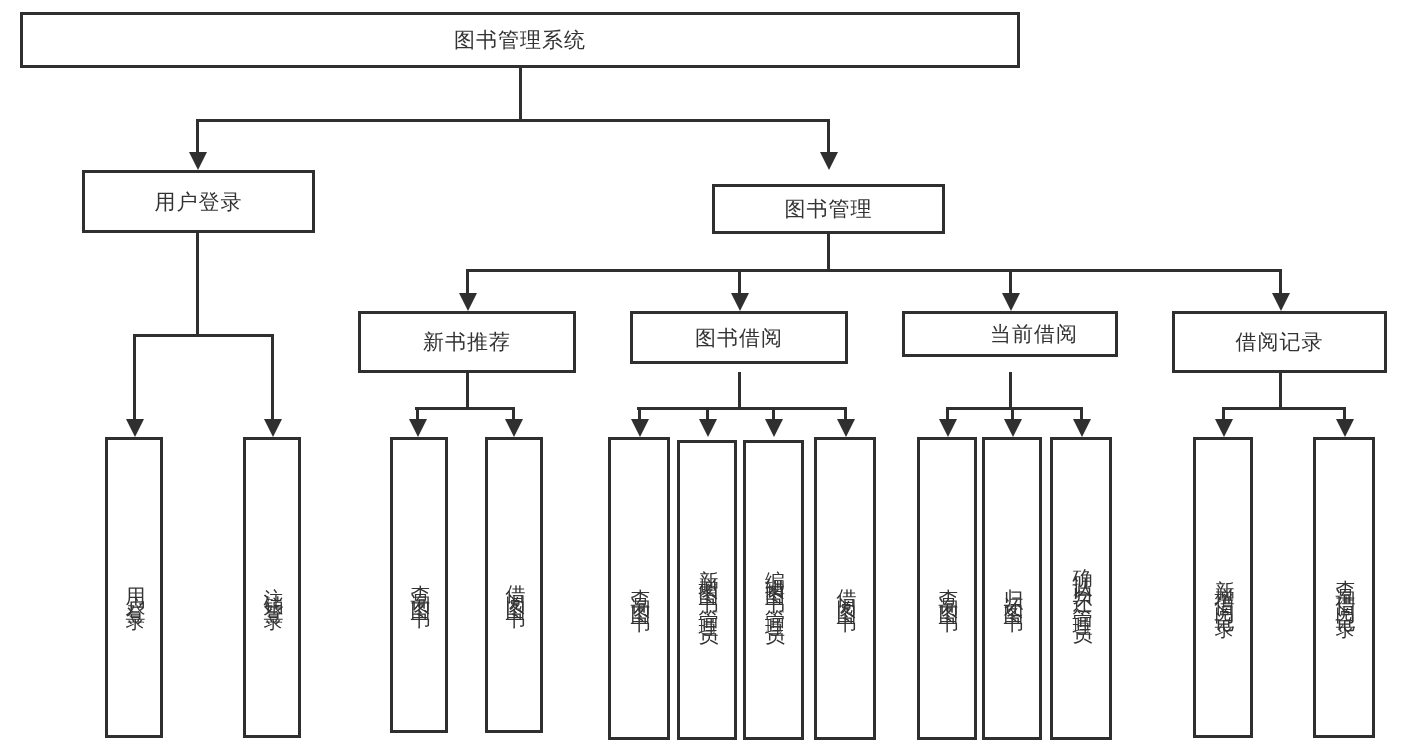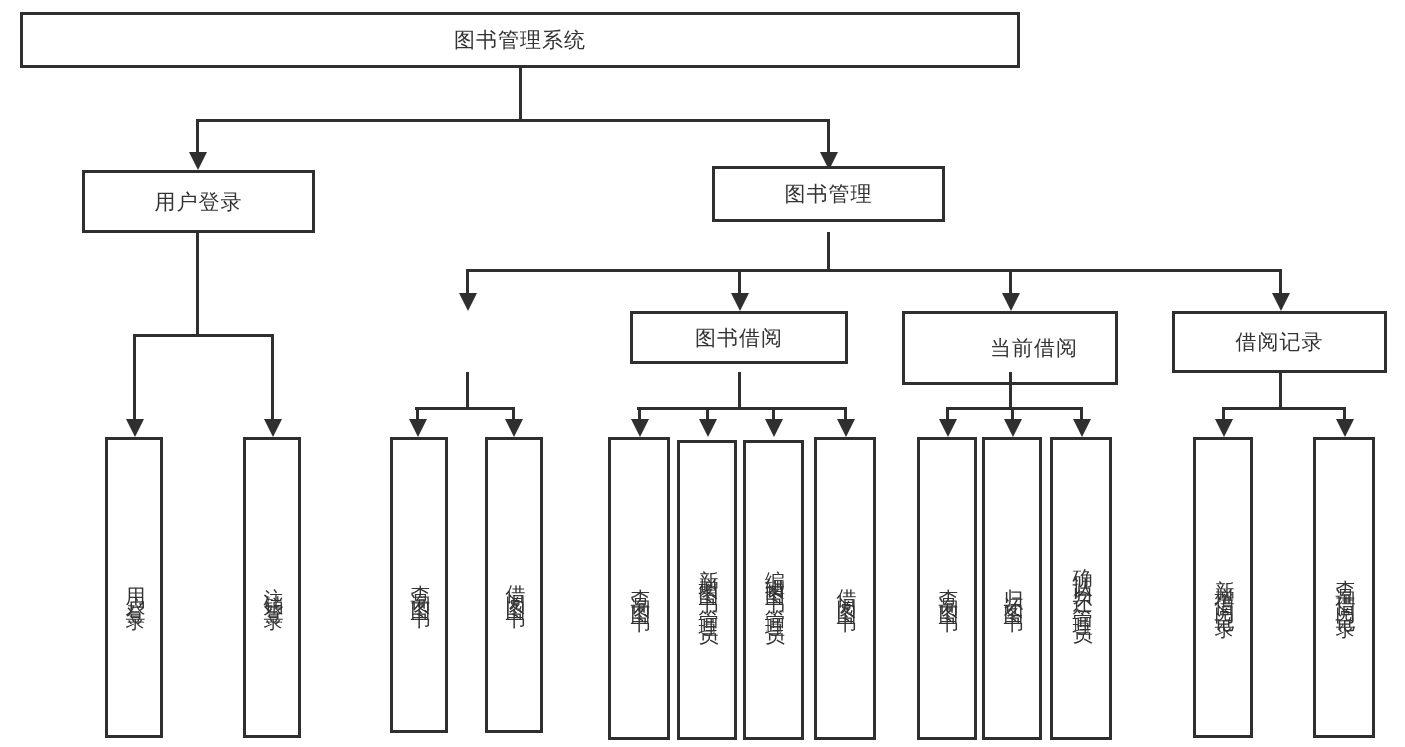--- a/index.html
+++ b/index.html
@@ -34,36 +34,37 @@
 <div id="canvas">
 
   <div class="box" style="left:20px;top:12px;width:1000px;height:56px;">图书管理系统</div>
 
   <div class="vline" style="left:519px;top:67px;height:54px;"></div>
   <div class="hline" style="left:196px;top:119px;width:634px;"></div>
   <div class="arrow" style="left:196px;top:119px;height:33px;"></div>
   <div class="arrow" style="left:827px;top:119px;height:33px;"></div>
 
   <div class="box" style="left:82px;top:170px;width:233px;height:63px;">用户登录</div>
-  <div class="box" style="left:712px;top:166px;width:233px;height:56px;">图书管理</div>
+  <div class="box" style="left:712px;top:184px;width:233px;height:50px;">图书管理</div>
 
   <div class="vline" style="left:196px;top:232px;height:104px;"></div>
   <div class="hline" style="left:133px;top:334px;width:141px;"></div>
   <div class="arrow" style="left:133px;top:334px;height:85px;"></div>
   <div class="arrow" style="left:271px;top:334px;height:85px;"></div>
 
   <div class="vline" style="left:827px;top:232px;height:39px;"></div>
   <div class="hline" style="left:466px;top:269px;width:816px;"></div>
   <div class="arrow" style="left:466px;top:269px;height:24px;"></div>
   <div class="arrow" style="left:738px;top:269px;height:24px;"></div>
   <div class="arrow" style="left:1009px;top:269px;height:24px;"></div>
   <div class="arrow" style="left:1279px;top:269px;height:24px;"></div>
 
+  <div class="box" style="left:358px;top:311px;width:218px;height:62px;">新书推荐</div>
   <div class="box" style="left:630px;top:311px;width:218px;height:53px;">图书借阅</div>
-  <div class="box" style="left:902px;top:311px;width:216px;height:74px;padding-left:48px;">当前借阅</div>
+  <div class="box" style="left:902px;top:311px;width:216px;height:46px;padding-left:48px;">当前借阅</div>
   <div class="box" style="left:1172px;top:311px;width:215px;height:62px;">借阅记录</div>
 
   <div class="vline" style="left:466px;top:372px;height:37px;"></div>
   <div class="hline" style="left:415px;top:407px;width:100px;"></div>
   <div class="arrow" style="left:416px;top:407px;height:12px;"></div>
   <div class="arrow" style="left:512px;top:407px;height:12px;"></div>
 
   <div class="vline" style="left:738px;top:372px;height:37px;"></div>
   <div class="hline" style="left:637px;top:407px;width:209px;"></div>
   <div class="arrow" style="left:638px;top:407px;height:12px;"></div>

